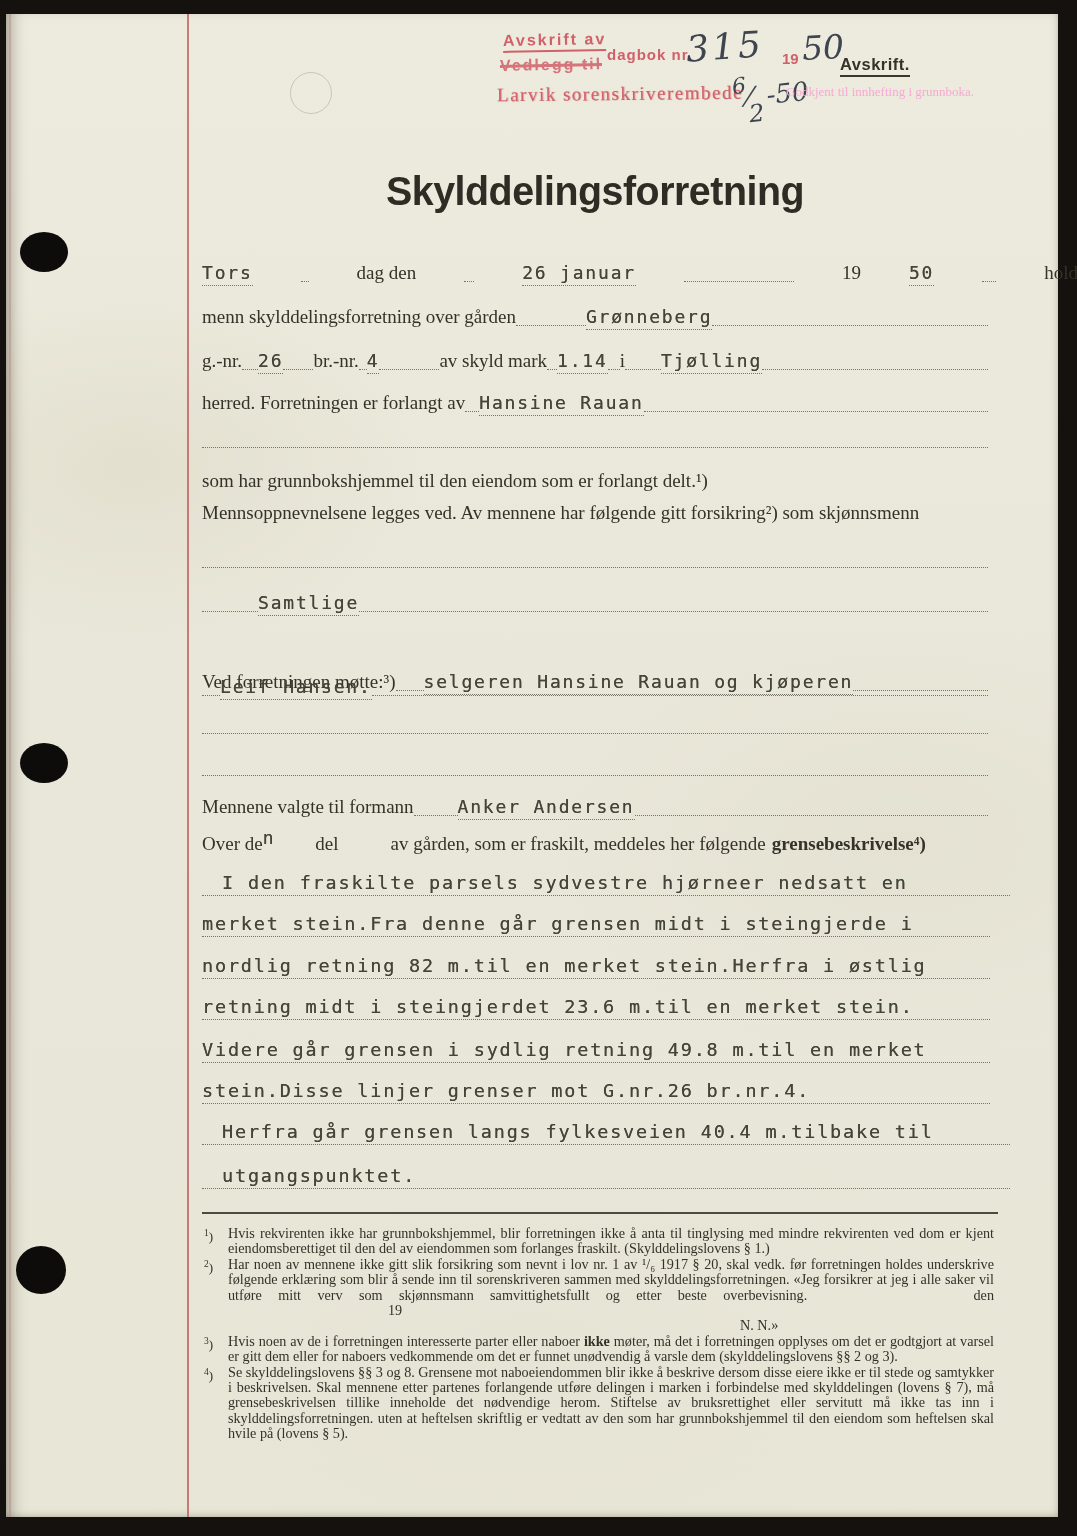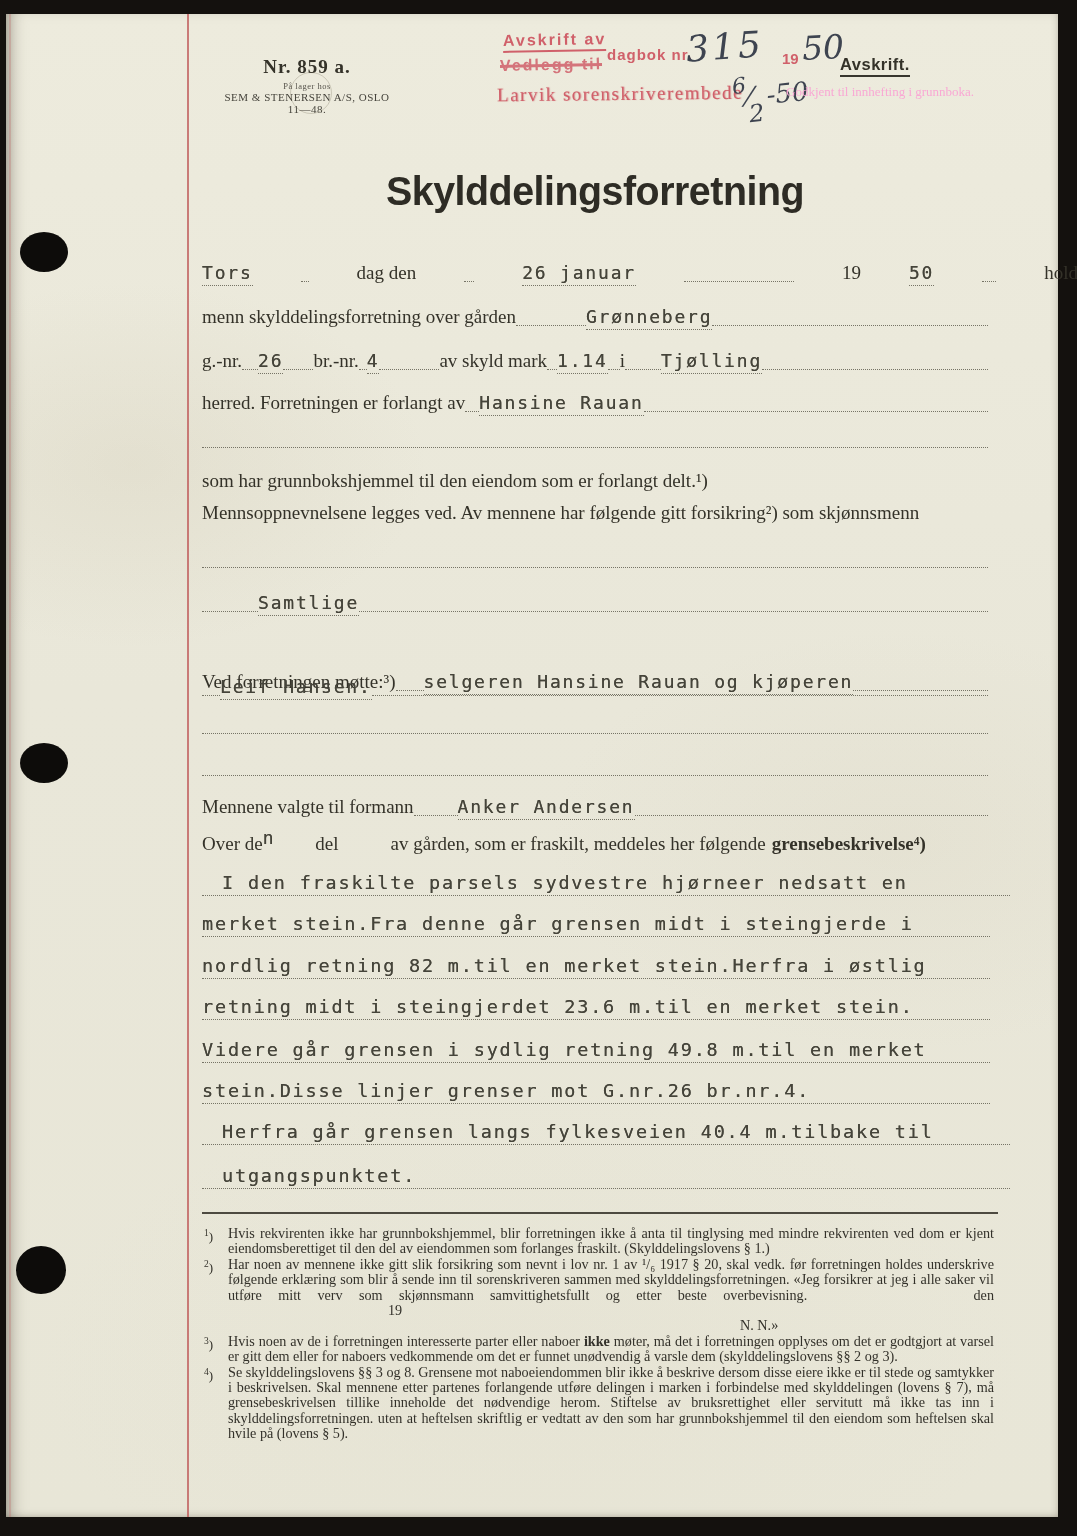--- a/index.html
+++ b/index.html
@@ -86,26 +86,20 @@
 
 <div class="page">
   <div class="paper"></div>
   <div class="paper-edge-line"></div>
   <div class="redline"></div>
 
   <div class="hole" style="left:20px;top:232px;width:48px;height:40px;"></div>
   <div class="hole" style="left:20px;top:743px;width:48px;height:40px;"></div>
   <div class="hole" style="left:16px;top:1246px;width:50px;height:48px;"></div>
 
-  <div class="form-no">
-    <div class="no">Nr. 859 a.</div>
-    <div class="tiny">På lager hos</div>
-    <div class="small">SEM &amp; STENERSEN A/S, OSLO</div>
-    <div class="small">11—48.</div>
-  </div>
   <div class="emboss"></div>
 
   <div class="st-av sans red">Avskrift av</div>
   <div class="st-ved sans red">Vedlegg til</div>
   <div class="st-dagbok sans red">dagbok nr.</div>
   <div class="hw-315 hw">315</div>
   <div class="st-19 sans red">19</div>
   <div class="hw-50 hw">50</div>
   <div class="st-office red serif">Larvik sorenskriverembede</div>
   <div class="hw-date hw"><sup>6</sup>⁄<sub>2</sub><span>-50</span></div>

